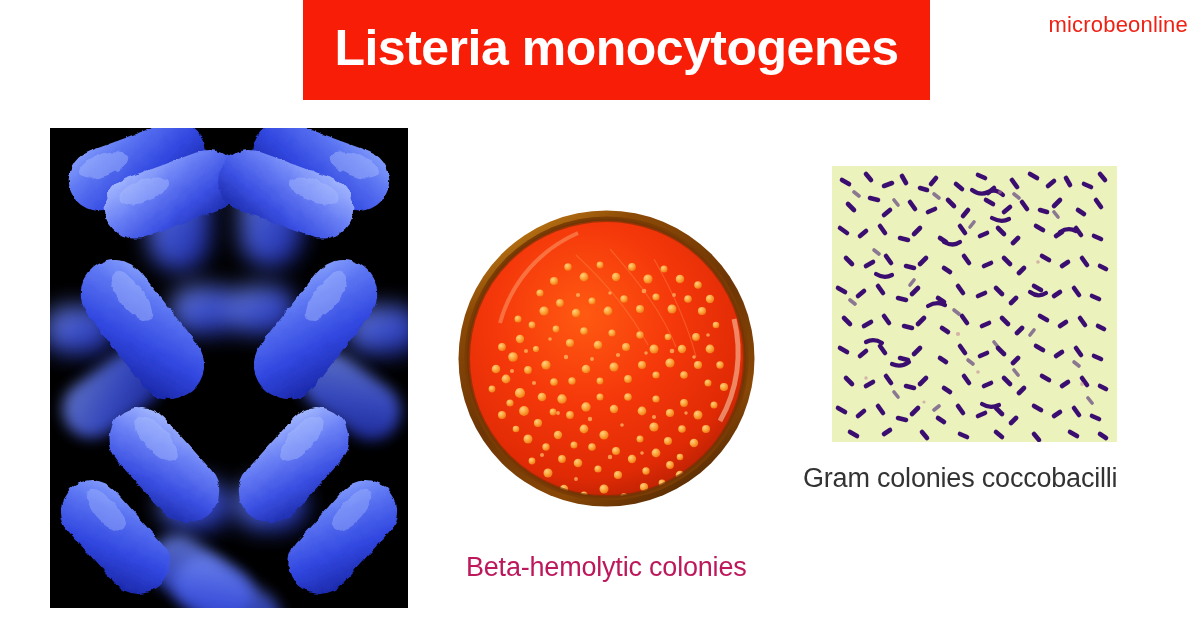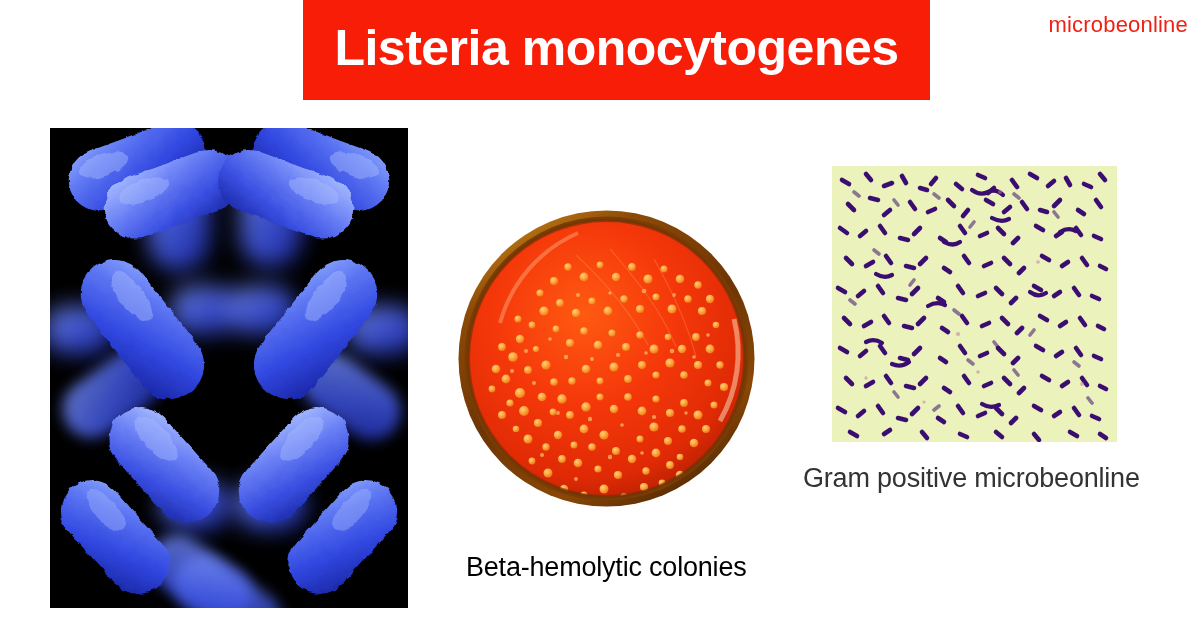--- a/index.html
+++ b/index.html
@@ -71,21 +71,21 @@
     left: 458px;
     top: 207px;
     width: 297px;
     height: 303px;
   }
   .caption-agar {
     position: absolute;
     left: 466px;
     top: 552px;
     font-size: 27px;
-    color: #000000;
+    color: #be185d;
     letter-spacing: -0.2px;
     white-space: nowrap;
   }
 
   
   .gram-panel {
     position: absolute;
     left: 832px;
     top: 166px;
     width: 285px;
@@ -622,15 +622,15 @@
           <circle cx="206" cy="96" r="1.8"></circle>
         <circle cx="126" cy="168" r="2.1"></circle>
           <circle cx="34" cy="212" r="1.7"></circle>
         <circle cx="250" cy="218" r="1.9"></circle>
           <circle cx="92" cy="236" r="1.6"></circle>
         <circle cx="146" cy="206" r="1.8"></circle>
       </g>
     </svg>
   </div>
 
-  <div class="caption-gram">Gram positive microbeonline</div>
+  <div class="caption-gram">Gram colonies coccobacilli</div>
 
 </div>
 
 </body></html>

